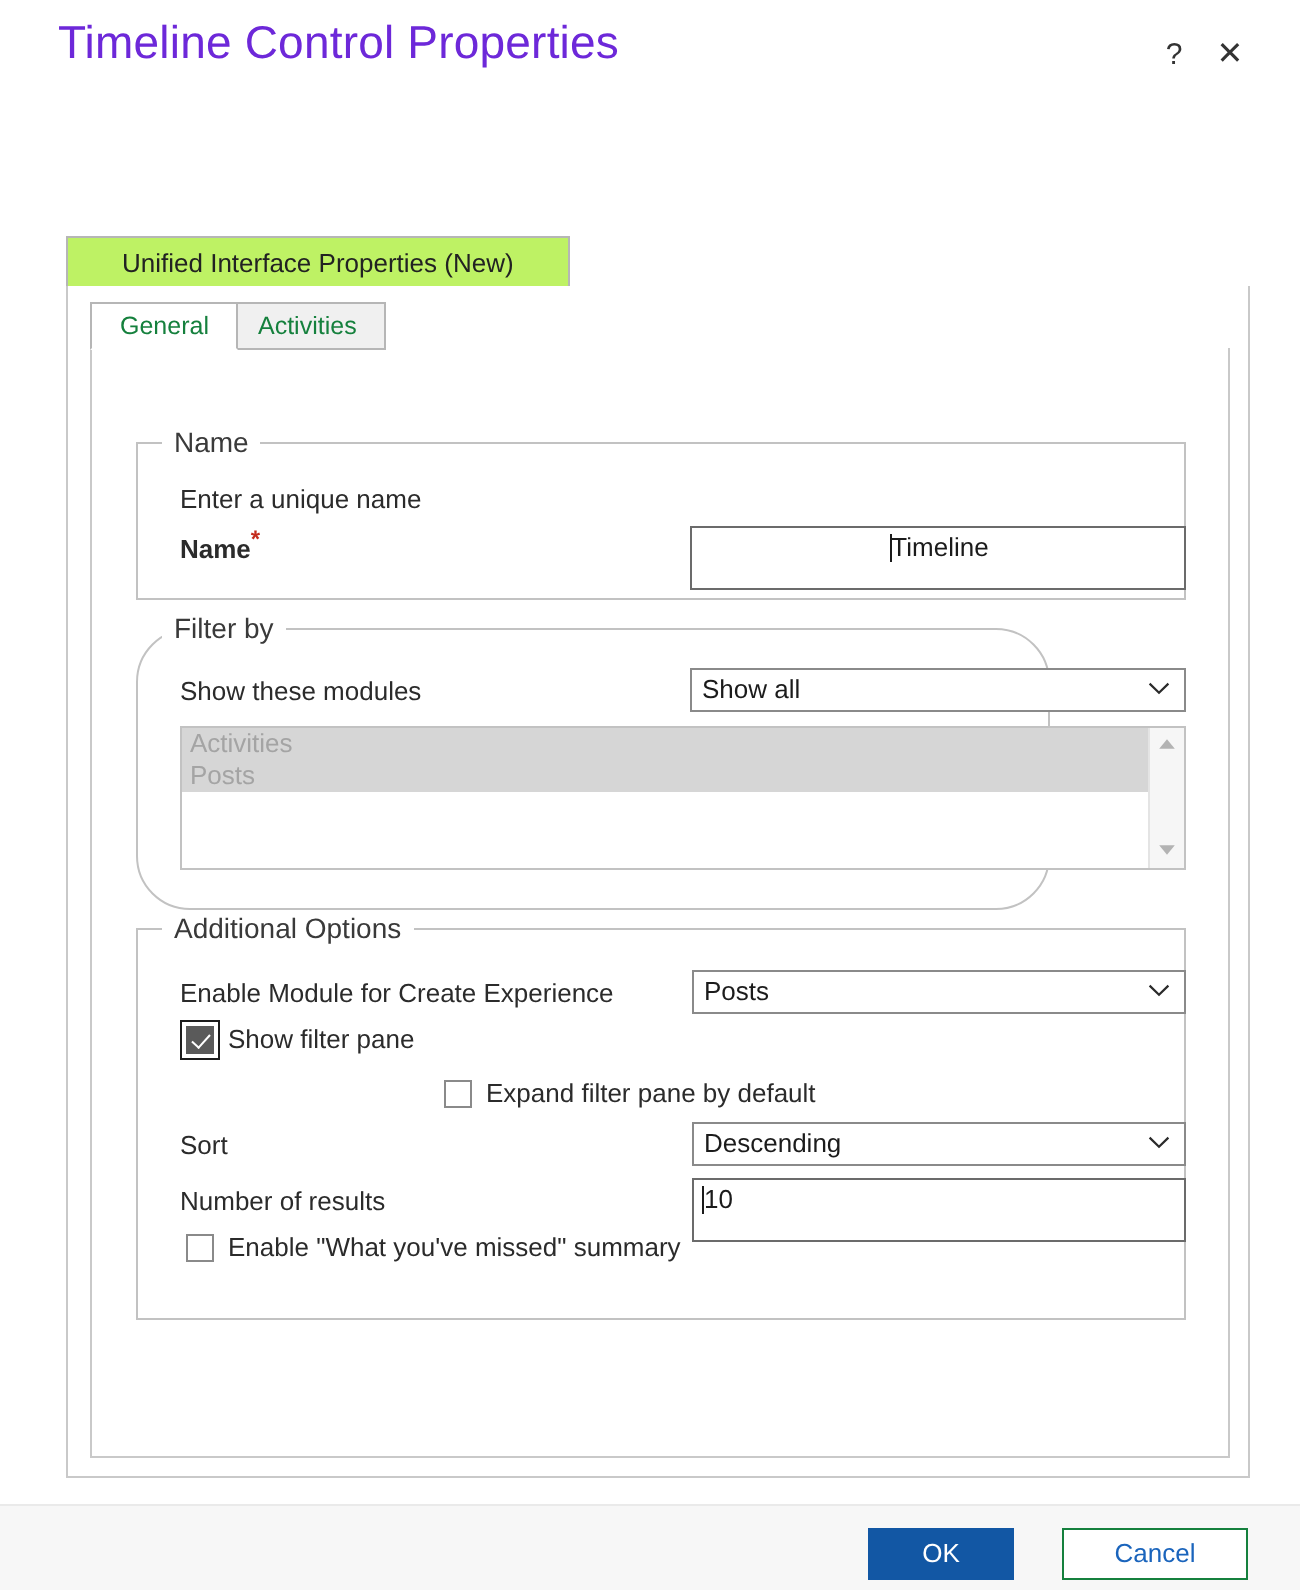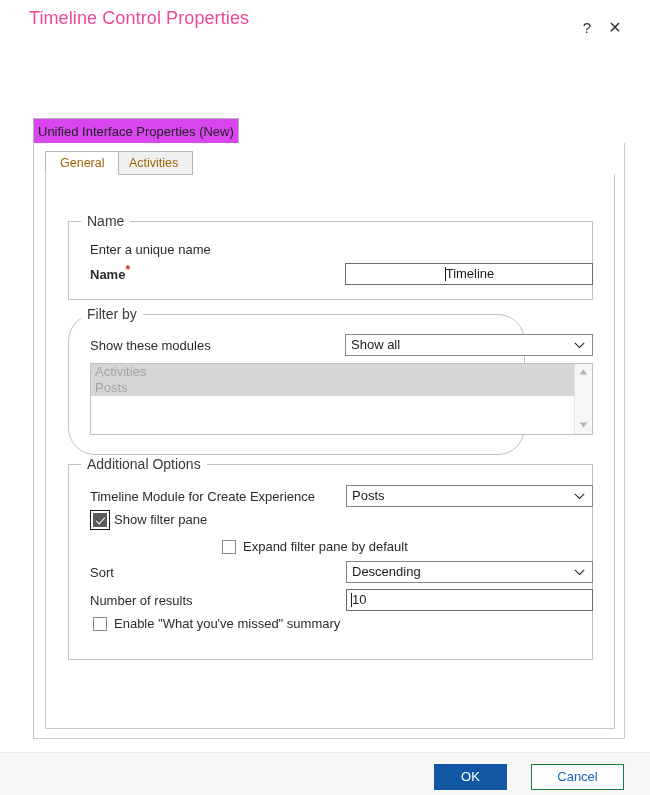--- a/index.html
+++ b/index.html
@@ -22,23 +22,23 @@
   .dlg-header {
     position: absolute;
     left: 0; top: 0;
     width: 650px;
     height: 100px;
   }
   .dlg-title {
     position: absolute;
     left: 29px;
     top: 8px;
-    font-size: 18px;
+    font-size: 23px;
     font-weight: normal;
-    color: #ec4899;
+    color: #6d28d9;
     letter-spacing: 0.1px;
     white-space: nowrap;
   }
   .dlg-subtitle {
     position: absolute;
     left: 30px;
     top: 43px;
     font-size: 13.5px;
     color: #3b3b3b;
     white-space: nowrap;
@@ -63,25 +63,25 @@
     left: 33px;
     top: 118px;
     width: 592px;
     height: 26px;
   }
   .outer-tab {
     position: absolute;
     left: 0;
     top: 0;
     height: 25px;
-    padding: 0 4px;
+    padding: 0 27px;
     line-height: 25px;
     font-size: 13px;
     color: #222222;
-    background: #d946ef;
+    background: #bef264;
     border: 1px solid #b6b6b6;
     border-bottom: none;
     white-space: nowrap;
     box-sizing: border-box;
   }
   .outer-tab-rule {
     position: absolute;
     left: 0;
     bottom: 0;
     width: 592px;
@@ -109,21 +109,21 @@
     width: 570px;
     height: 24px;
   }
   .inner-tab {
     position: absolute;
     top: 0;
     height: 24px;
     line-height: 23px;
     padding: 0 14px;
     font-size: 12.5px;
-    color: #a16207;
+    color: #15803d;
     border: 1px solid #b6b6b6;
     box-sizing: border-box;
     white-space: nowrap;
     cursor: default;
   }
   .inner-tab.active {
     background: #ffffff;
     border-bottom-color: #ffffff;
     z-index: 2;
   }
@@ -185,21 +185,21 @@
   .req-star {
     color: #c42b1c;
     font-size: 12px;
     vertical-align: super;
     line-height: 0;
   }
 
   .txtbox {
     position: absolute;
     box-sizing: border-box;
-    height: 22px;
+    height: 32px;
     background: #ffffff;
     border: 1px solid #6b6b6b;
     font-size: 13px;
     color: #1b1b1b;
     line-height: 20px;
     padding: 0 3px 0 4px;
     white-space: nowrap;
     overflow: hidden;
   }
   .txtbox .caret {
@@ -416,21 +416,21 @@
                 <path d="M0.6 0.6 L8.4 0.6 L4.5 5.4 Z" fill="#b3b3b3"></path>
               </svg>
           </div>
         </div>
       </div>
     </div>
 
     <div class="fs" id="fs-addl">
       <div class="fs-legend">Additional Options</div>
 
-      <div class="lbl" style="left:21px; top:24px;">Timeline Module for Create Experience</div>
+      <div class="lbl" style="left:21px; top:24px;">Enable Module for Create Experience</div>
       <div class="combo" style="left:277px; top:20px; width:247px;">
         <span>Posts</span>
         <span class="chev">
           <svg width="11" height="7" viewBox="0 0 11 7">
               <path d="M0.8 0.8 L5.5 5.4 L10.2 0.8" stroke="#2b2b2b" stroke-width="1.1" fill="none"></path>
             </svg>
         </span>
       </div>
 
       <div class="cbrow" style="left:24px; top:48px;">

